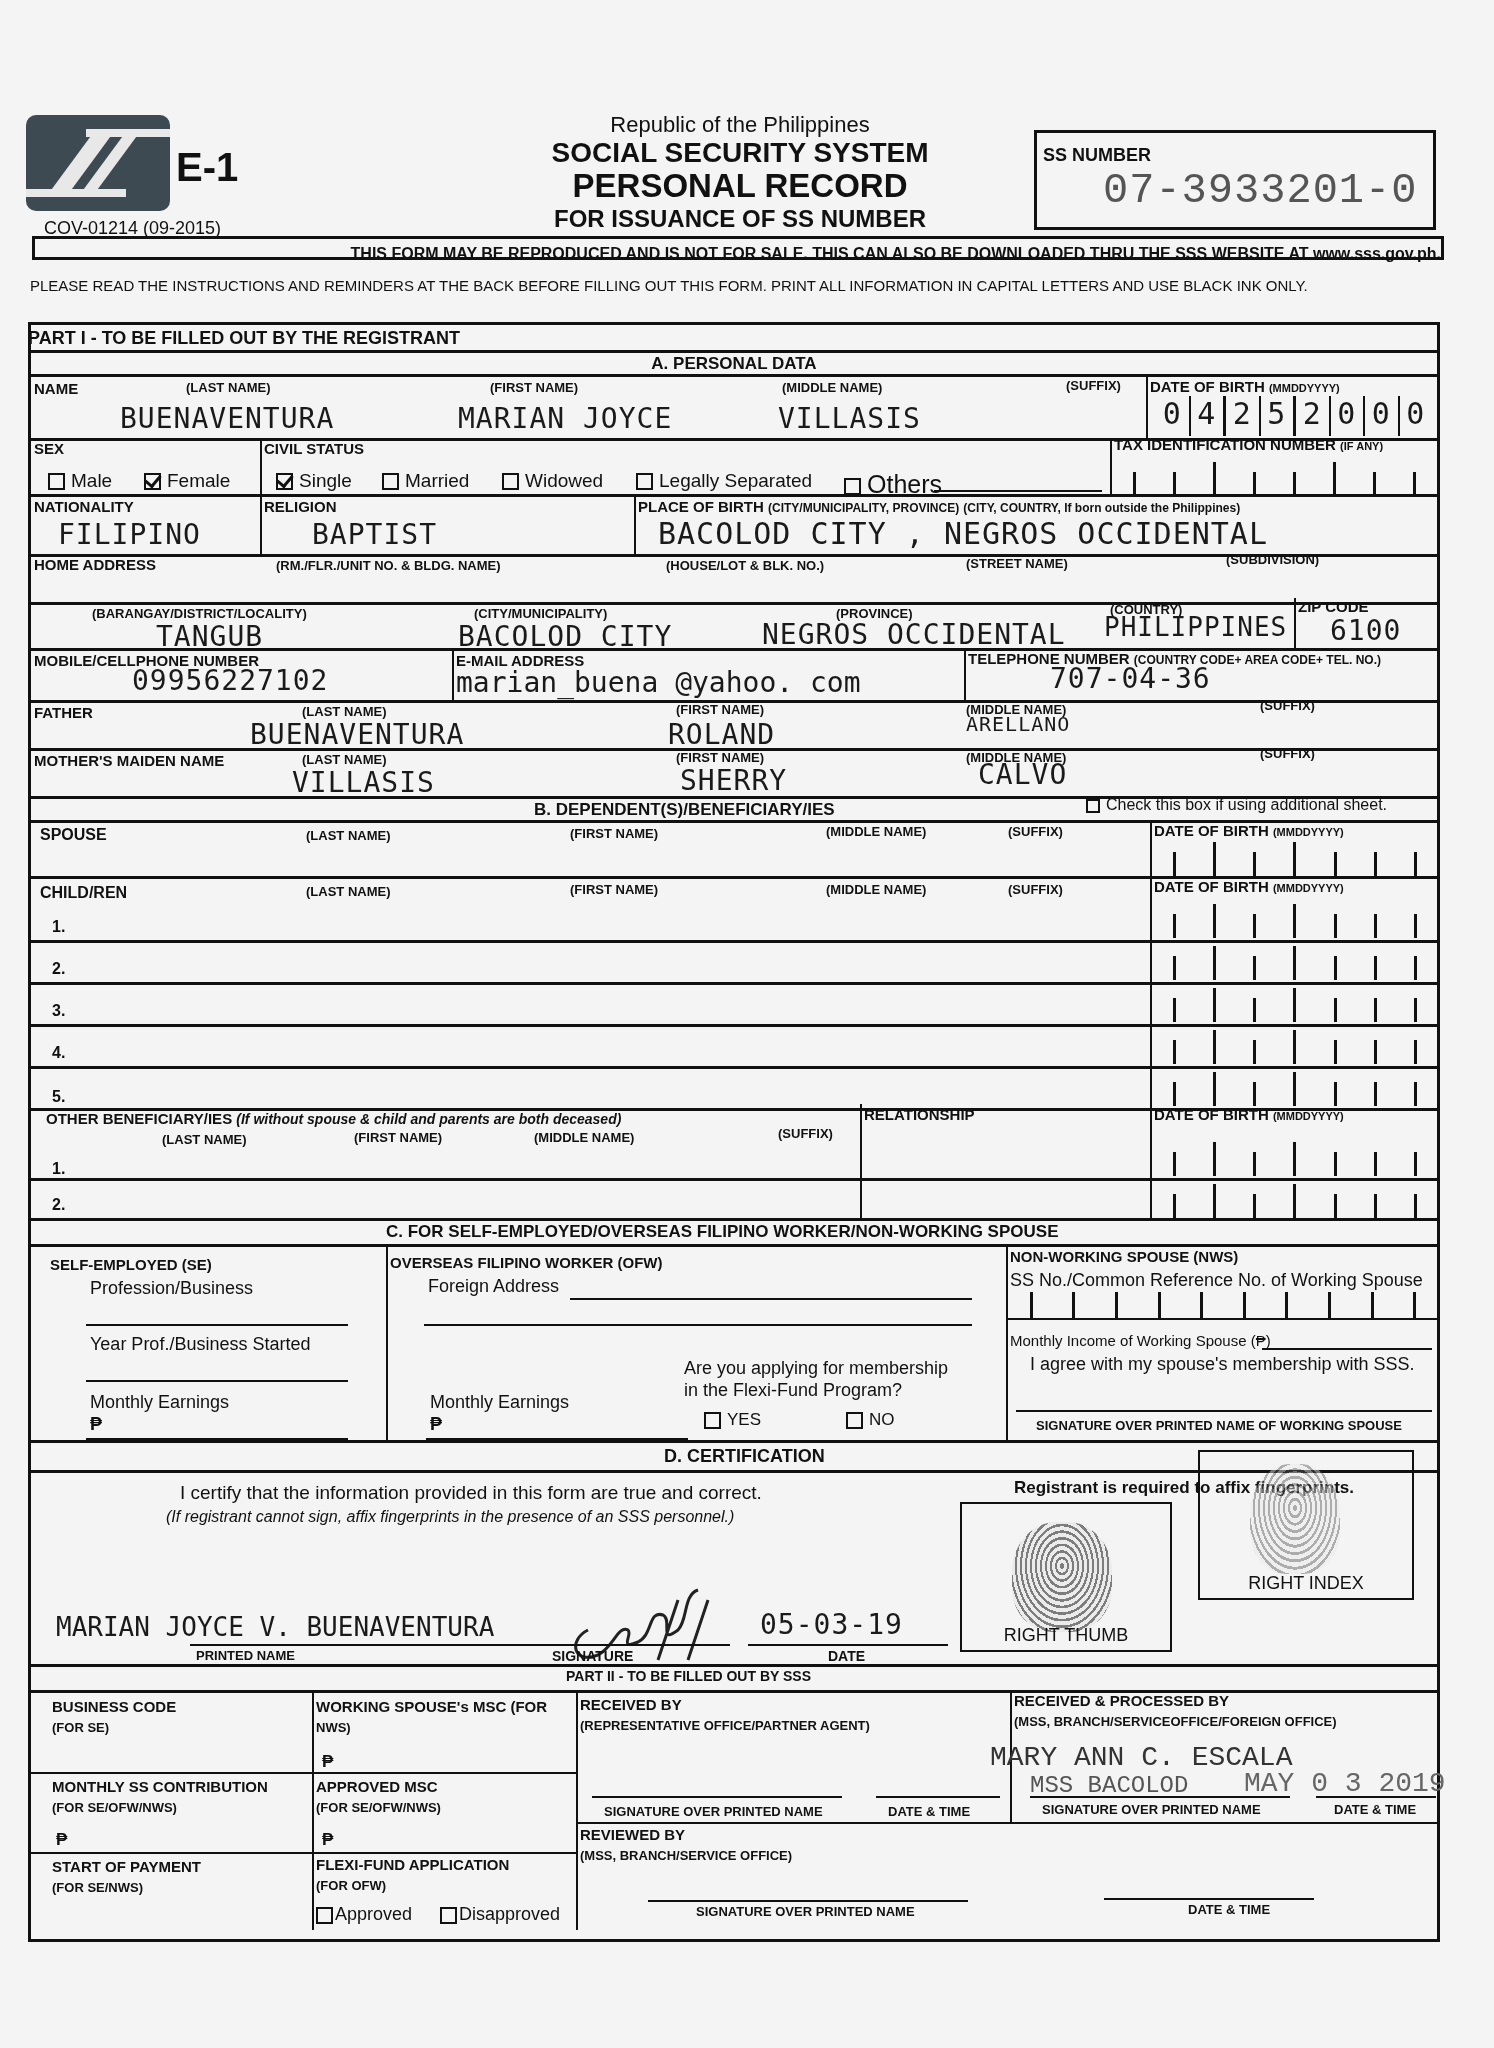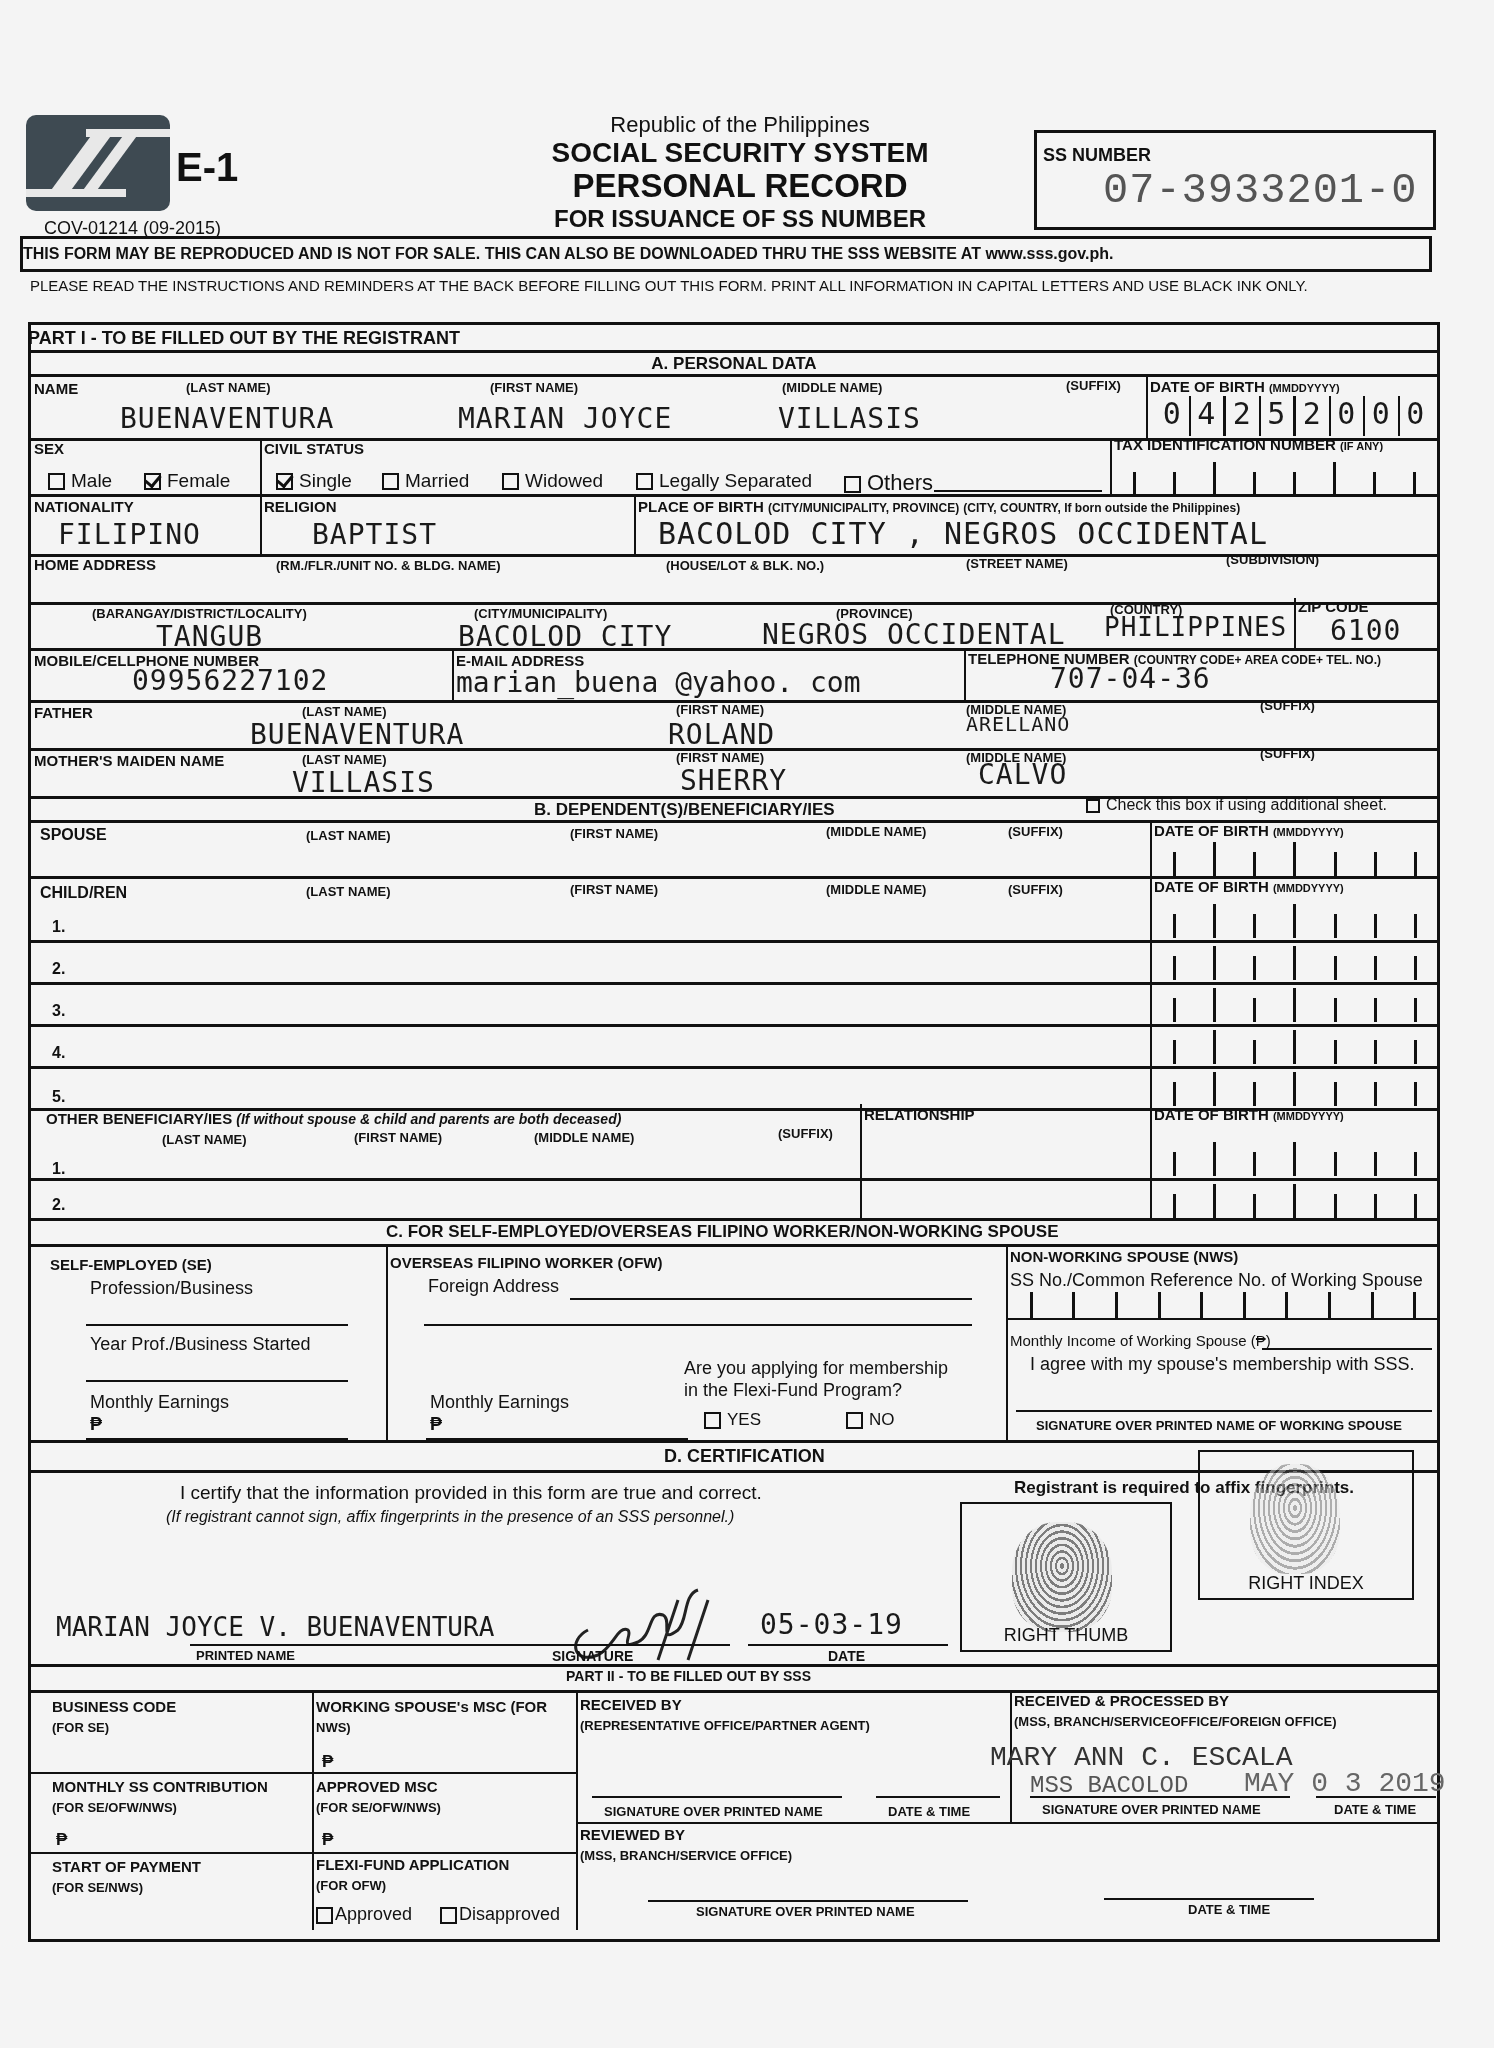--- a/index.html
+++ b/index.html
@@ -39,21 +39,21 @@
   <div class="b" style="font-size:28px;line-height:30px;">SOCIAL SECURITY SYSTEM</div>
   <div class="b" style="font-size:33px;line-height:36px;">PERSONAL RECORD</div>
   <div class="b" style="font-size:24px;line-height:30px;">FOR ISSUANCE OF SS NUMBER</div>
 </div>
 
 <div class="abs box" style="left:1034px;top:130px;width:402px;height:100px;border-width:3px;">
   <div class="b" style="position:absolute;left:6px;top:12px;font-size:18px;">SS NUMBER</div>
   <div style="position:absolute;left:66px;top:34px;font-size:42px;color:#555;font-family:'Liberation Mono',monospace;letter-spacing:1px;">07-3933201-0</div>
 </div>
 
-<div class="abs box" style="left:20px;top:236px;width:1412px;height:36px;border-width:3px;text-align:left;">
+<div class="abs box" style="left:32px;top:236px;width:1412px;height:24px;border-width:3px;text-align:right;">
   <span class="b" style="font-size:16px;line-height:30px;">THIS FORM MAY BE REPRODUCED AND IS NOT FOR SALE.  THIS CAN ALSO BE DOWNLOADED THRU THE SSS WEBSITE AT www.sss.gov.ph.</span>
 </div>
 <div class="abs" style="left:30px;top:276px;width:1410px;font-size:15px;text-align:justify;line-height:19px;">PLEASE READ THE INSTRUCTIONS AND REMINDERS AT THE BACK BEFORE FILLING OUT THIS FORM.  PRINT ALL INFORMATION IN CAPITAL LETTERS AND USE BLACK INK ONLY.</div>
 
 <div class="abs box" style="left:28px;top:322px;width:1412px;height:1620px;border-width:3px;"></div>
 
 <div class="abs b" style="left:28px;top:328px;width:1412px;text-align:left;font-size:18px;">PART I - TO BE FILLED OUT BY THE REGISTRANT</div>
 <div class="hl" style="left:28px;top:350px;width:1412px;"></div>
 <div class="abs b" style="left:28px;top:354px;width:1412px;text-align:center;font-size:17px;">A. PERSONAL DATA</div>
 <div class="hl" style="left:28px;top:374px;width:1412px;"></div>
@@ -82,21 +82,21 @@
 
 <div class="abs lbl" style="left:34px;top:440px;">SEX</div>
 <div class="abs" style="left:48px;top:470px;font-size:19px;"><span class="chk"></span><span>Male</span></div>
 <div class="abs" style="left:144px;top:470px;font-size:19px;"><span class="chk on"></span><span>Female</span></div>
 <div class="vl" style="left:260px;top:438px;height:118px;"></div>
 <div class="abs lbl" style="left:264px;top:440px;">CIVIL STATUS</div>
 <div class="abs" style="left:276px;top:470px;font-size:19px;"><span class="chk on"></span><span>Single</span></div>
 <div class="abs" style="left:382px;top:470px;font-size:19px;"><span class="chk"></span><span>Married</span></div>
 <div class="abs" style="left:502px;top:470px;font-size:19px;"><span class="chk"></span><span>Widowed</span></div>
 <div class="abs" style="left:636px;top:470px;font-size:19px;"><span class="chk"></span><span>Legally Separated</span></div>
-<div class="abs" style="left:844px;top:470px;font-size:22px;"><span class="chk"></span><span>Others</span></div>
+<div class="abs" style="left:844px;top:470px;font-size:25px;"><span class="chk"></span><span>Others</span></div>
 <div class="uline" style="left:934px;top:490px;width:168px;"></div>
 <div class="vl" style="left:1110px;top:438px;height:58px;"></div>
 <div class="abs lbl" style="left:1114px;top:436px;"><span>TAX IDENTIFICATION NUMBER</span> <span class="sub" style="font-size:11px;">(IF ANY)</span></div>
 <div class="ticks" style="left:1114px;top:458px;width:320px;height:38px;">
     <span></span>
     <span></span>
     <span class="t"></span>
     <span></span>
     <span></span>
     <span class="t"></span>

